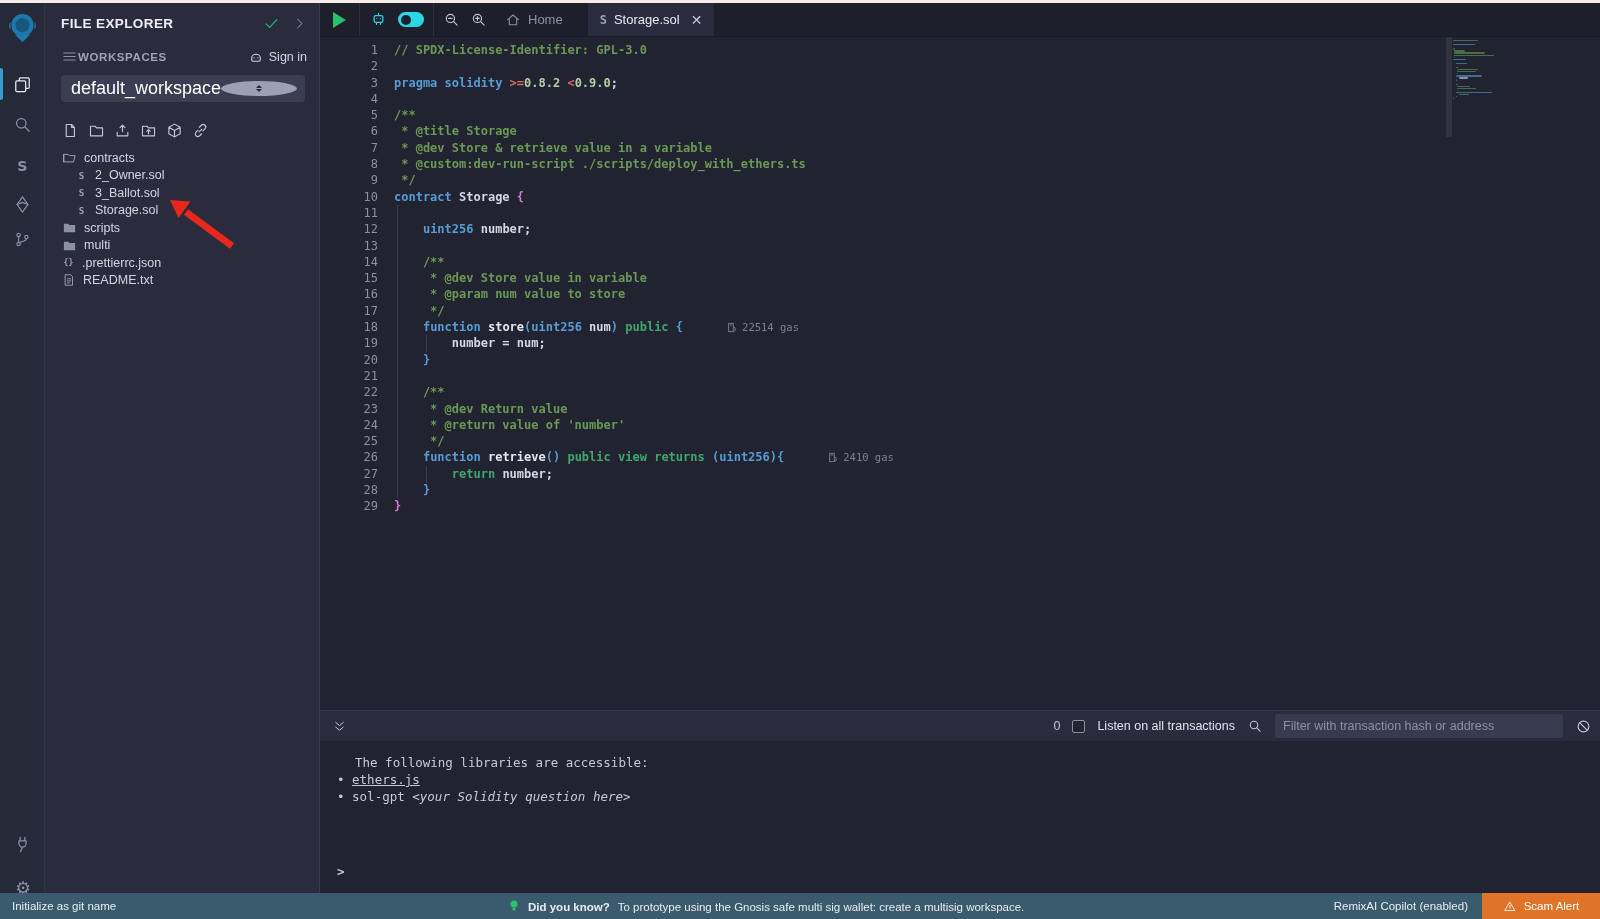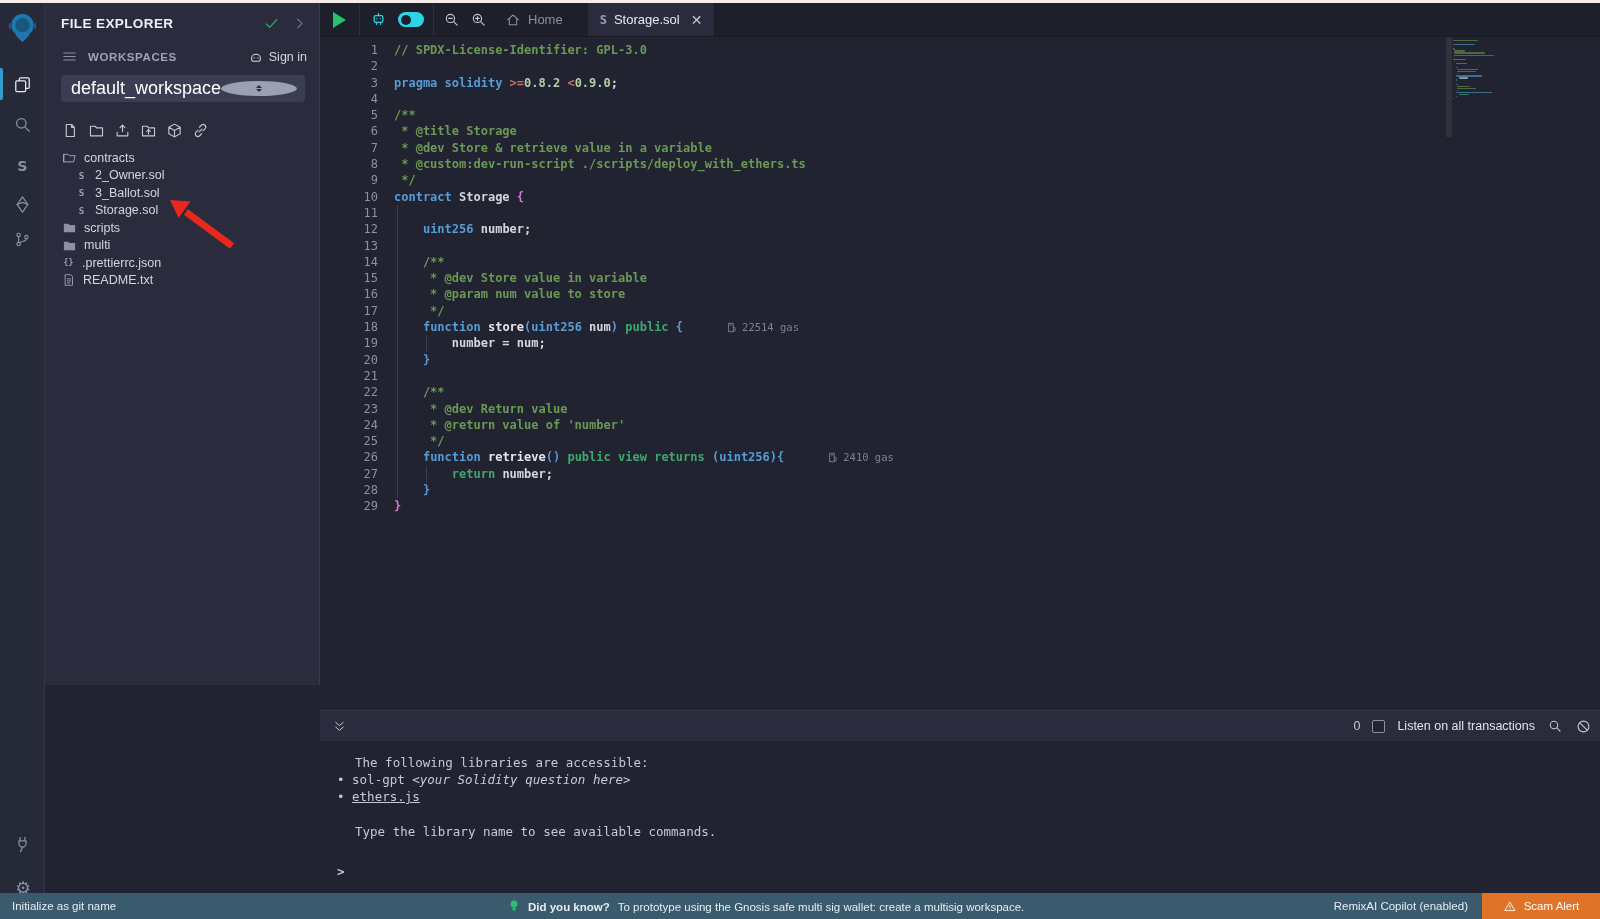--- a/index.html
+++ b/index.html
@@ -21,25 +21,25 @@
   .icon svg text{stroke:none;fill:currentColor;}
 
   
   #activitybar{position:absolute;left:0;top:3px;width:45px;height:890px;background:var(--bg-activity);border-right:1px solid #33364a;}
   #logo{position:absolute;left:4px;top:6px;width:37px;height:37px;}
   .act-item{position:absolute;left:0;width:45px;height:38px;display:flex;align-items:center;justify-content:center;cursor:pointer;}
   .act-item.active{color:#e8eaf2;}
   .act-item .ind{position:absolute;left:0;top:3px;bottom:3px;width:3px;background:#2f9ccb;border-radius:0 2px 2px 0;}
 
   
-  #sidepanel{position:absolute;left:45px;top:3px;width:275px;height:682px;background:var(--bg-panel);border-right:1px solid #3a3d4f;}
+  #sidepanel{position:absolute;left:45px;top:3px;width:275px;height:890px;background:var(--bg-panel);border-right:1px solid #3a3d4f;}
   .fe-header{display:flex;align-items:center;padding:12px 12px 2px 16px;}
   .fe-title{color:#eceef5;font-size:13.5px;font-weight:bold;letter-spacing:.4px;flex:1;}
   .ws-row{display:flex;align-items:center;padding:14px 12px 0 16px;color:var(--muted);}
-  .ws-label{font-size:11.5px;letter-spacing:.6px;margin-left:10px;flex:1;font-weight:bold;color:#9da2b4;}
+  .ws-label{font-size:11.5px;letter-spacing:.6px;flex:1;font-weight:bold;color:#9da2b4;}
   .signin{display:flex;align-items:center;gap:5px;color:#d2d5e0;font-size:12.5px;cursor:pointer;}
   .ws-select{margin:10px 14px 0 16px;height:27px;background:#3b3e52;border-radius:4px;display:flex;align-items:center;padding:0 8px 0 10px;cursor:pointer;}
   .ws-select span{color:#fff;font-size:18px;flex:1;}
   .ws-caret{width:15px;height:15px;border-radius:50%;background:#9ba0b2;display:flex;flex-direction:column;align-items:center;justify-content:center;gap:1px;}
   .ws-caret i{width:0;height:0;border-left:3px solid transparent;border-right:3px solid transparent;}
   .ws-caret i.up{border-bottom:3.5px solid #2a2c3e;}
   .ws-caret i.dn{border-top:3.5px solid #2a2c3e;}
   #fe-toolbar{display:flex;gap:9px;padding:20px 0 6px 17px;}
   #fe-toolbar .icon{cursor:pointer;color:#c3c7d4;}
   #tree{margin-top:4px;}
@@ -403,35 +403,35 @@
       <span class="spacer"></span>
       <span class="t-count">0</span>
       <span class="t-check"></span>
       <span class="t-label">Listen on all transactions</span>
       <span class="icon" style="color:#c3c7d4">
         <svg width="16" height="16" viewBox="0 0 24 24" stroke-width="2.1">
             <circle cx="10.5" cy="10.5" r="5.6"></circle>
             <path d="M14.8 14.8 L19.6 19.6"></path>
           </svg>
       </span>
+      <input class="t-input" placeholder="Filter with transaction hash or address" style="">
       <span class="icon" style="color:#c3c7d4">
         <svg width="17" height="17" viewBox="0 0 24 24" stroke-width="1.9">
             <circle cx="12" cy="12" r="7.6"></circle>
             <path d="M6.8 6.8 L17.2 17.2"></path>
           </svg>
       </span>
     </div>
 
     <div id="terminal">
       <div id="term-lines">
           <div class="tl" style="padding-left: 18px;">The following libraries are accessible:</div>
+          <div class="tl"><span>• </span><a>ethers.js</a></div>
           <div class="tl"><span>• </span><span>sol-gpt </span><span class="it">&lt;your Solidity question here&gt;</span></div>
-          <div class="tl"><span>• </span><a>ethers.js</a></div>
           <div class="tl">&nbsp;</div>
-          <div class="tl" style="padding-left: 18px;">Type the library name to see available commands.</div>
         </div>
       <div id="prompt">&gt;</div>
     </div>
   </div>
 
   <div id="statusbar">
     <span id="sb-left">Initialize as git name</span>
     <span id="sb-tip">
       <span class="icon" style="color:#2fbf71">
         <svg width="12" height="14" viewBox="0 0 24 28">

